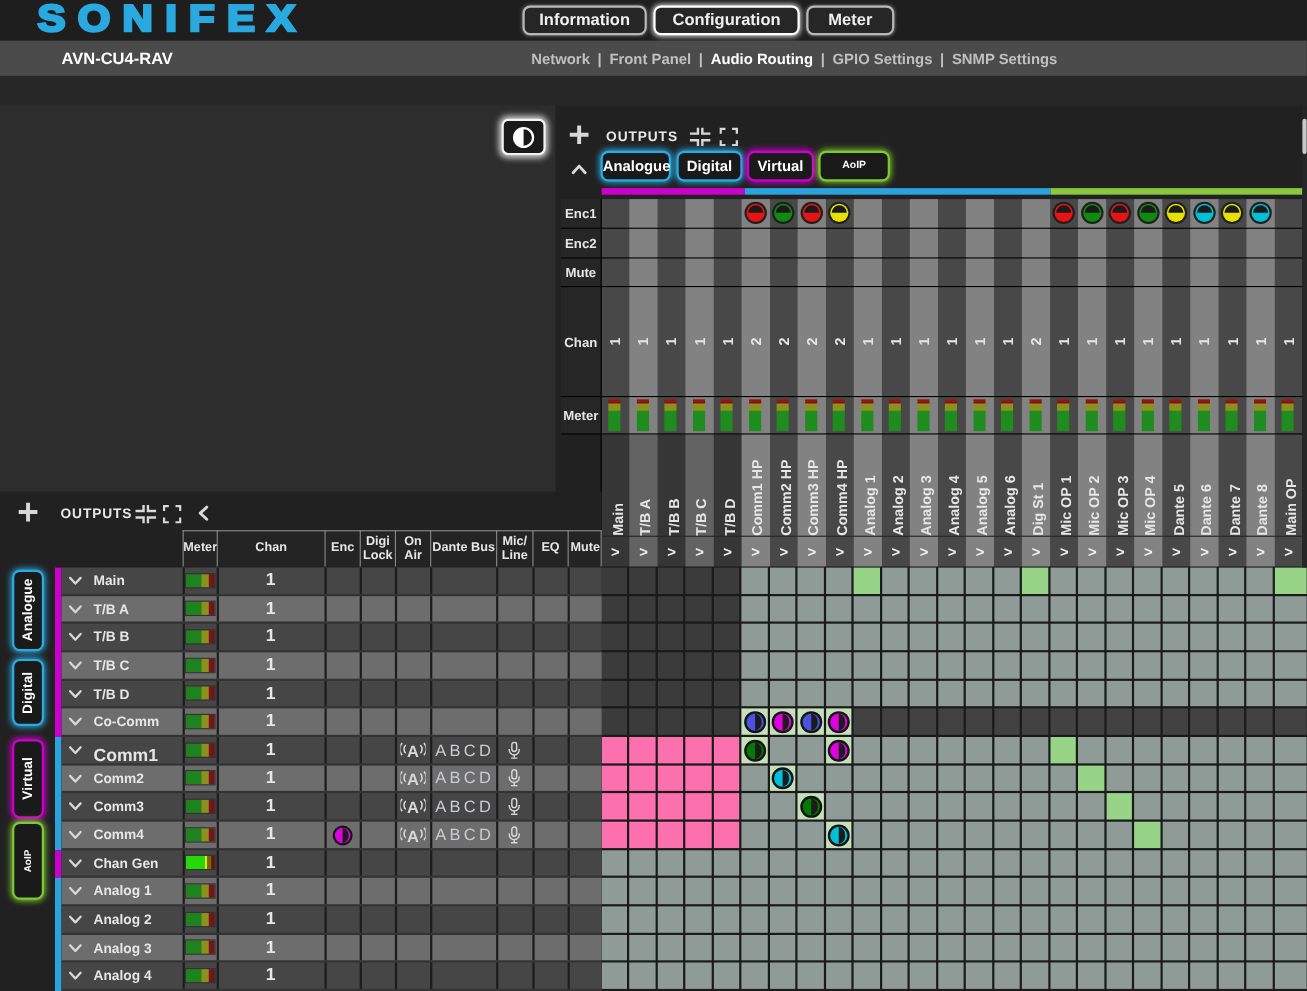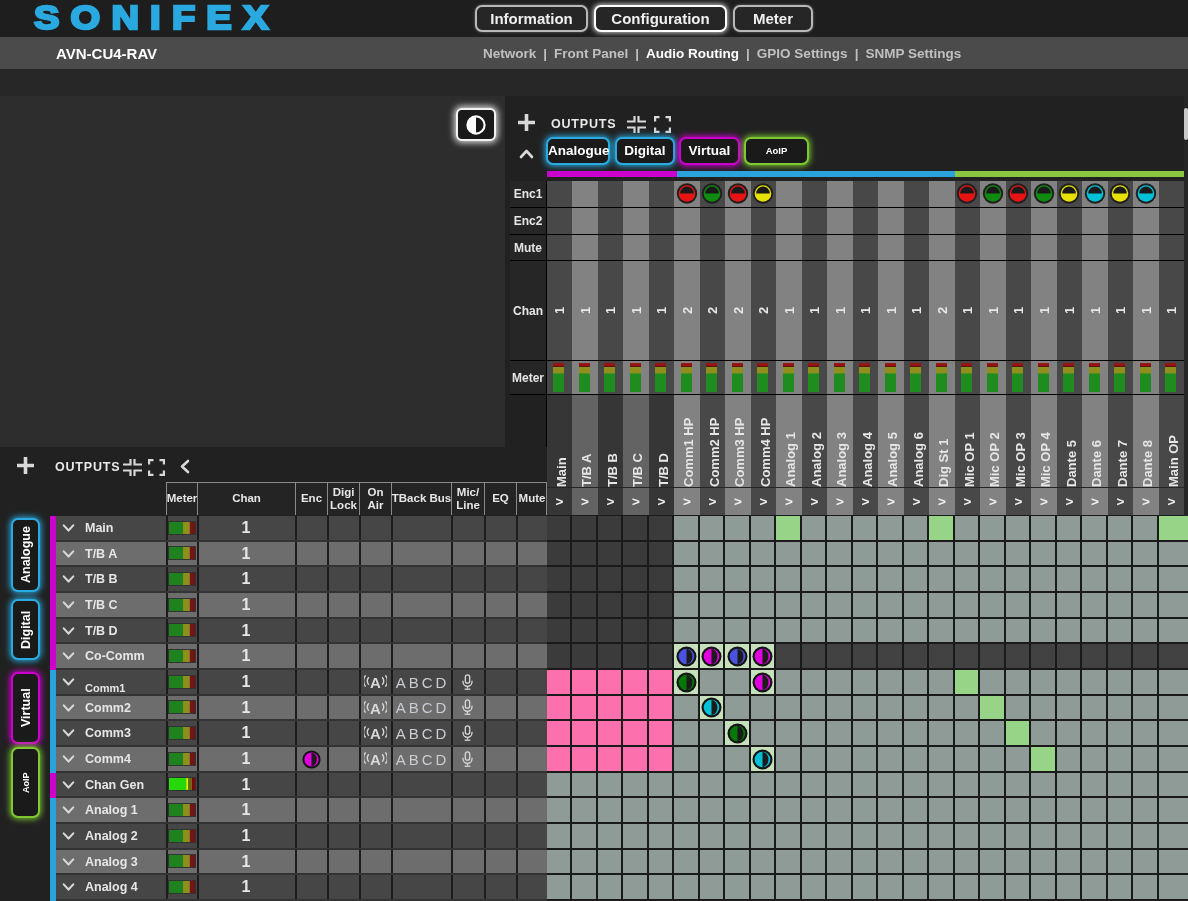--- a/index.html
+++ b/index.html
@@ -735,21 +735,21 @@
   </svg>
 <svg style="position:absolute;left:178px;top:459px" width="15" height="15" viewBox="0 0 15 15">
     <polyline points="10,2 4,7.5 10,13" fill="none" stroke="#d8d8d8" stroke-width="2.6" stroke-linecap="round" stroke-linejoin="round"></polyline>
   </svg>
 <div class="ab" style="left:166px;top:482px;width:381px;height:33px;background:#242424;border-top:1px solid #8a8a8a"></div>
 <div class="ab b" style="left:166px;top:482px;width:31px;height:33px;border-left:1px solid #8a8a8a;font-size:11.5px;line-height:1.05;display:flex;align-items:center;justify-content:center;text-align:center;white-space:nowrap">Meter</div>
 <div class="ab b" style="left:197px;top:482px;width:98px;height:33px;border-left:1px solid #8a8a8a;font-size:11.5px;line-height:1.05;display:flex;align-items:center;justify-content:center;text-align:center;white-space:nowrap">Chan</div>
 <div class="ab b" style="left:295px;top:482px;width:32px;height:33px;border-left:1px solid #8a8a8a;font-size:11.5px;line-height:1.05;display:flex;align-items:center;justify-content:center;text-align:center;white-space:nowrap">Enc</div>
 <div class="ab b" style="left:327px;top:482px;width:32px;height:33px;border-left:1px solid #8a8a8a;font-size:11.5px;line-height:1.05;display:flex;align-items:center;justify-content:center;text-align:center;white-space:nowrap">Digi<br>Lock</div>
 <div class="ab b" style="left:359px;top:482px;width:32px;height:33px;border-left:1px solid #8a8a8a;font-size:11.5px;line-height:1.05;display:flex;align-items:center;justify-content:center;text-align:center;white-space:nowrap">On<br>Air</div>
-<div class="ab b" style="left:391px;top:482px;width:60px;height:33px;border-left:1px solid #8a8a8a;font-size:11.5px;line-height:1.05;display:flex;align-items:center;justify-content:center;text-align:center;white-space:nowrap">TBack Bus</div>
+<div class="ab b" style="left:391px;top:482px;width:60px;height:33px;border-left:1px solid #8a8a8a;font-size:11.5px;line-height:1.05;display:flex;align-items:center;justify-content:center;text-align:center;white-space:nowrap">Dante Bus</div>
 <div class="ab b" style="left:451px;top:482px;width:33px;height:33px;border-left:1px solid #8a8a8a;font-size:11.5px;line-height:1.05;display:flex;align-items:center;justify-content:center;text-align:center;white-space:nowrap">Mic/<br>Line</div>
 <div class="ab b" style="left:484px;top:482px;width:32px;height:33px;border-left:1px solid #8a8a8a;font-size:11.5px;line-height:1.05;display:flex;align-items:center;justify-content:center;text-align:center;white-space:nowrap">EQ</div>
 <div class="ab b" style="left:516px;top:482px;width:31px;height:33px;border-left:1px solid #8a8a8a;font-size:11.5px;line-height:1.05;display:flex;align-items:center;justify-content:center;text-align:center;white-space:nowrap">Mute</div>
 <div class="ab" style="left:546px;top:482px;width:1px;height:33px;background:#8a8a8a"></div>
 <div class="ab" style="left:11px;top:518px;width:29px;height:74px;background:#1a1a1a;border:2px solid #29abe2;border-radius:7px;box-shadow:0 0 6px 1px #29abe2">
     <div class="b rot" style="width:100%;height:100%;display:flex;align-items:center;justify-content:center;font-size:12.5px;color:#fff">Analogue</div>
   </div>
 <div class="ab" style="left:11px;top:599px;width:29px;height:61px;background:#1a1a1a;border:2px solid #29abe2;border-radius:7px;box-shadow:0 0 6px 1px #29abe2">
     <div class="b rot" style="width:100%;height:100%;display:flex;align-items:center;justify-content:center;font-size:12.5px;color:#fff">Digital</div>
   </div>
@@ -857,21 +857,21 @@
 <div class="ab" style="left:327px;top:644px;width:2px;height:24px;background:#1c1c1c"></div>
 <div class="ab" style="left:359px;top:644px;width:2px;height:24px;background:#1c1c1c"></div>
 <div class="ab" style="left:391px;top:644px;width:2px;height:24px;background:#1c1c1c"></div>
 <div class="ab" style="left:451px;top:644px;width:2px;height:24px;background:#1c1c1c"></div>
 <div class="ab" style="left:484px;top:644px;width:2px;height:24px;background:#1c1c1c"></div>
 <div class="ab" style="left:516px;top:644px;width:2px;height:24px;background:#1c1c1c"></div>
 <div class="ab" style="left:56px;top:670px;width:491px;height:24px;background:#464646"></div>
 <svg style="position:absolute;left:62px;top:675px" width="13" height="13" viewBox="0 0 15 15">
     <polyline points="2,5 7.5,11 13,5" fill="none" stroke="#d8d8d8" stroke-width="2.4" stroke-linecap="round" stroke-linejoin="round"></polyline>
   </svg>
-<div class="ab b" style="left:85px;top:670px;height:36px;font-size:11px;display:flex;align-items:center">Comm1</div>
+<div class="ab b" style="left:85px;top:670px;height:36px;font-size:16px;display:flex;align-items:center">Comm1</div>
 <div class="ab" style="left:169px;top:676px;width:26px;height:12px;background:linear-gradient(to right,#1e821e 0%,#1e821e 53%,#8f8f1e 56%,#8f8f1e 78%,#77161a 82%,#6e1414 100%);outline:1px solid #333"></div>
 <div class="ab b" style="left:197px;top:670px;width:98px;height:24px;font-size:16px;display:flex;align-items:center;justify-content:center">1</div>
 <div class="ab" style="left:364px;top:674px"><svg width="23" height="17" viewBox="0 0 23 17">
       <text x="11.5" y="14" font-size="15" font-weight="bold" fill="#d8d8d8" text-anchor="middle" font-family="Liberation Sans">A</text>
       <path d="M4.8 3.2 a5.5 5.5 0 0 0 0 7.6 M1.6 1.4 a8.5 8.5 0 0 0 0 11.2" fill="none" stroke="#d8d8d8" stroke-width="1.4"></path>
       <path d="M18.2 3.2 a5.5 5.5 0 0 1 0 7.6 M21.4 1.4 a8.5 8.5 0 0 1 0 11.2" fill="none" stroke="#d8d8d8" stroke-width="1.4"></path>
     </svg></div>
 <div class="ab" style="left:391px;top:670px;width:60px;height:24px;font-size:15px;display:flex;align-items:center;justify-content:center;color:#c9ccd1">A B C D</div>
 <div class="ab" style="left:451px;top:670px;width:33px;height:24px;display:flex;align-items:center;justify-content:center">
     <svg width="13" height="17" viewBox="0 0 13 17" style="display:block">

